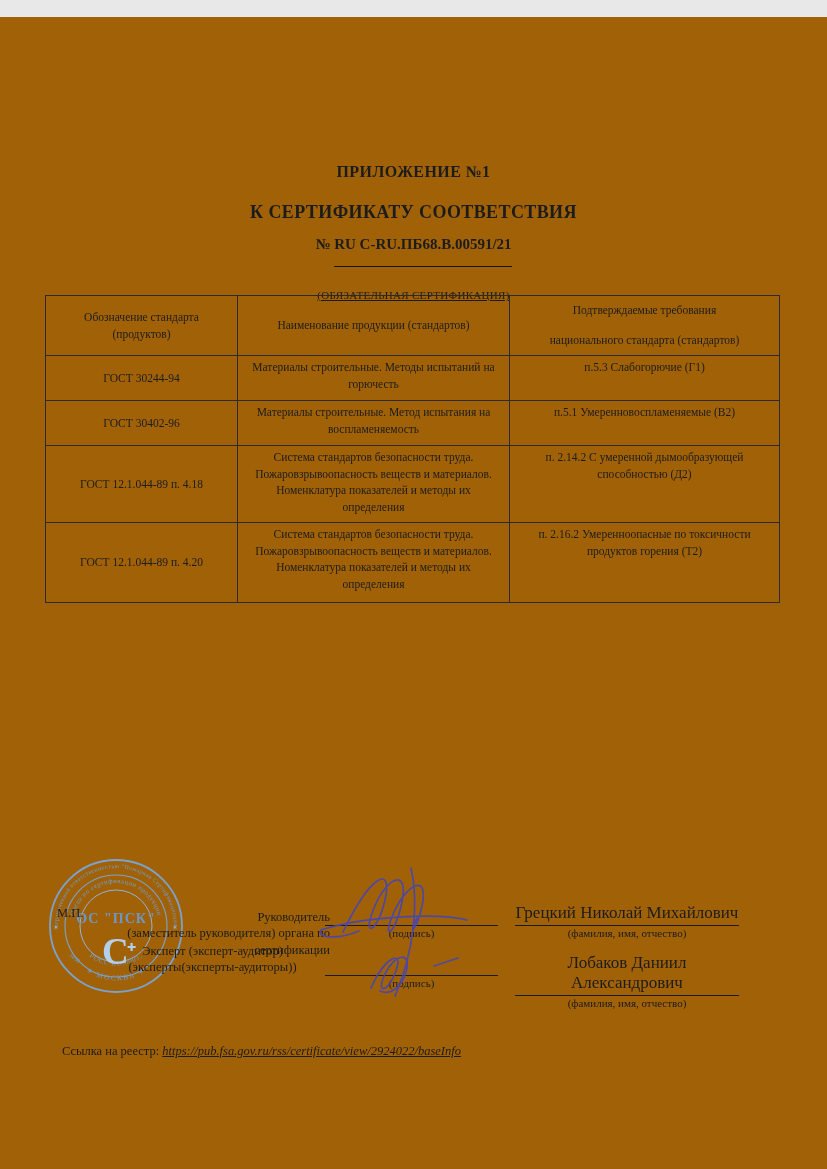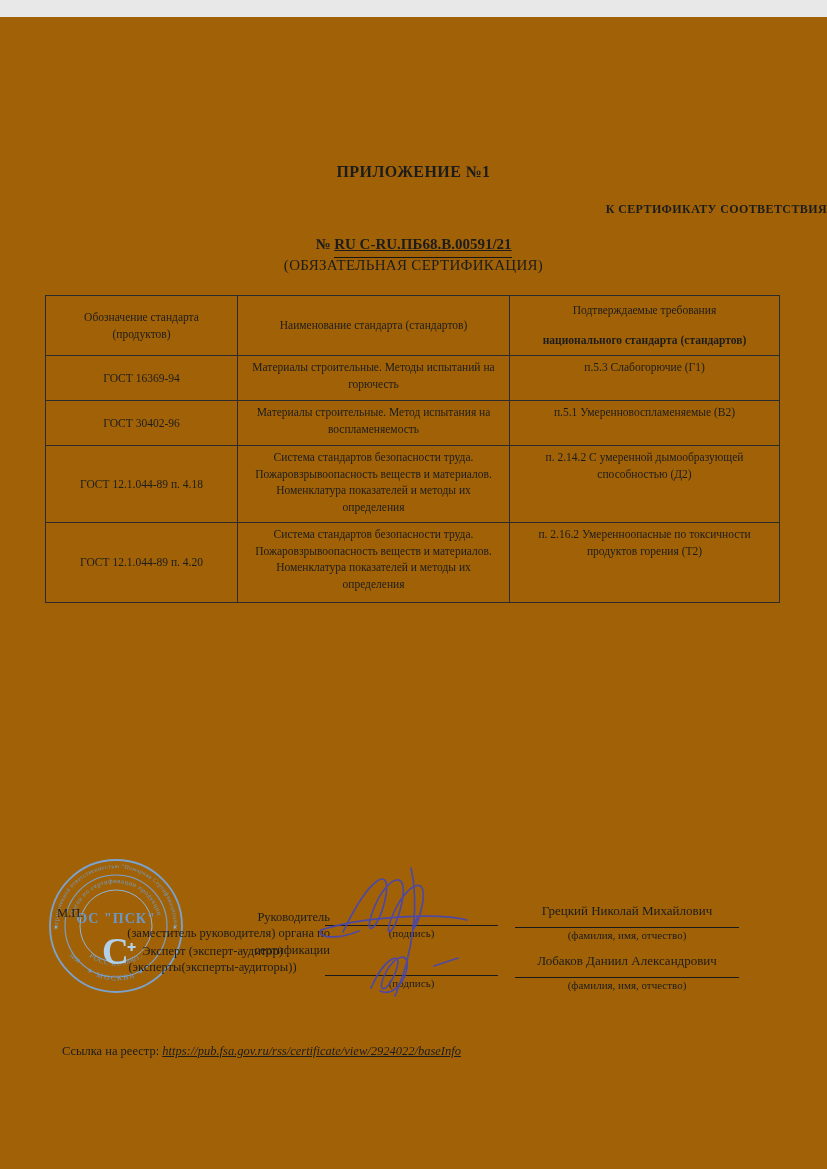--- a/index.html
+++ b/index.html
@@ -5,57 +5,57 @@
   html,body { margin:0; padding:0; background:#e8e8e8; }
   .page {
     position:relative; width:827px; height:1169px; margin:17px auto;
     background:#a16207; color:#1c1c1c;
     font-family:"Liberation Serif","DejaVu Serif",serif;
     overflow:hidden;
   }
   
   .t-line { position:absolute; left:0; right:0; text-align:center; }
   .t1 { top:146px; font-size:16px; font-weight:bold; letter-spacing:.4px; }
-  .t2 { top:185px; font-size:12px; font-weight:bold; letter-spacing:.4px;text-align:right; }
+  .t2 { top:185px; font-size:18px; font-weight:bold; letter-spacing:.4px; }
   .t3 { top:219px; font-size:15px; font-weight:bold; }
-  .t3 .cert-no { border-bottom:1.4px solid #151515; padding-bottom:5px;text-decoration:underline; }
-  .t4 { top:240px; font-size:15px; letter-spacing:.3px; }
+  .t3 .cert-no { border-bottom:1.4px solid #151515; padding-bottom:14px; }
+  .t4 { top:272px; font-size:11px; letter-spacing:.3px;text-decoration:underline; }
 
   
   table.std { position:absolute; left:45px; top:278px; width:734px;
     border-collapse:collapse; table-layout:fixed; font-size:11.5px;padding-left:28px; }
   table.std td, table.std th {
     border:1px solid #2b2b2b; text-align:center; padding:3px 10px;
     font-weight:normal; line-height:1.45;
   }
   table.std th { vertical-align:middle; }
   td.c-std  { vertical-align:middle; }
   td.c-name { vertical-align:top; }
   td.c-req  { vertical-align:top; }
   tr.hdr    { height:60px; }
   tr.r1,tr.r2 { height:45px; }
   tr.r3 { height:77px; }
   tr.r4 { height:80px; }
-  .hdr-gap { margin-top:13px;font-weight:bold; }
+  .hdr-gap { margin-top:13px; }
 
   
   .mp { position:absolute; left:57px; top:889px; font-size:12.5px; }
   .roles1 { position:absolute; left:95px; top:892px; width:235px;
             text-align:right; font-size:12.5px; line-height:1.3; }
   .roles2 { position:absolute; left:95px; top:926px; width:235px;
             text-align:center; font-size:12.5px; line-height:1.3; }
   .sigline { position:absolute; left:325px; width:173px;
              border-top:1.4px solid #1a1a1a; text-align:center;
              font-size:11px; padding-top:1px; }
   .sig1 { top:908px; }
   .sig2 { top:958px; }
   .namebox { position:absolute; left:515px; width:224px; text-align:center; }
   .name1 { top:886px; } .name2 { top:936px; }
-  .namebox .nm { font-size:13px; border-bottom:1.4px solid #1a1a1a;
-                 padding-bottom:8px; }
+  .namebox .nm { font-size:17px; border-bottom:1.4px solid #1a1a1a;
+                 padding-bottom:2px; }
   .namebox .cap { font-size:11px; padding-top:1px; }
 
   .stamp { position:absolute; left:42px; top:835px; width:148px; height:148px; }
   .handsig { position:absolute; left:315px; top:843px; width:195px; height:142px;
              pointer-events:none; }
 
   
   .foot1 { position:absolute; left:62px; top:1008px; font-size:12.5px; }
   .foot2 { position:absolute; left:62px; top:1027px; font-size:12.5px; }
   .foot2 .url { text-decoration:underline; color:#1c1c1c; cursor:pointer;font-style:italic; }
@@ -75,28 +75,28 @@
         <col style="width:192px">
         <col style="width:272px">
         <col style="width:270px">
       </colgroup>
     <tbody>
         <tr class="hdr">
       <th>
         <div>Обозначение стандарта</div>
         <div>(продуктов)</div>
       </th>
-      <th>Наименование стандарта (стандартов)</th>
+      <th>Наименование продукции (стандартов)</th>
       <th>
         <div>Подтверждаемые требования</div>
         <div class="hdr-gap">национального стандарта (стандартов)</div>
       </th>
     </tr>
     <tr class="r1">
-      <td class="c-std">ГОСТ 16369-94</td>
+      <td class="c-std">ГОСТ 30244-94</td>
       <td class="c-name">Материалы строительные. Методы испытаний на горючесть</td>
       <td class="c-req">п.5.3 Слабогорючие (Г1)</td>
     </tr>
     <tr class="r2">
       <td class="c-std">ГОСТ 30402-96</td>
       <td class="c-name">Материалы строительные. Метод испытания на воспламеняемость</td>
       <td class="c-req">п.5.1 Умеренновоспламеняемые (В2)</td>
     </tr>
     <tr class="r3">
       <td class="c-std">ГОСТ 12.1.044-89 п. 4.18</td>

